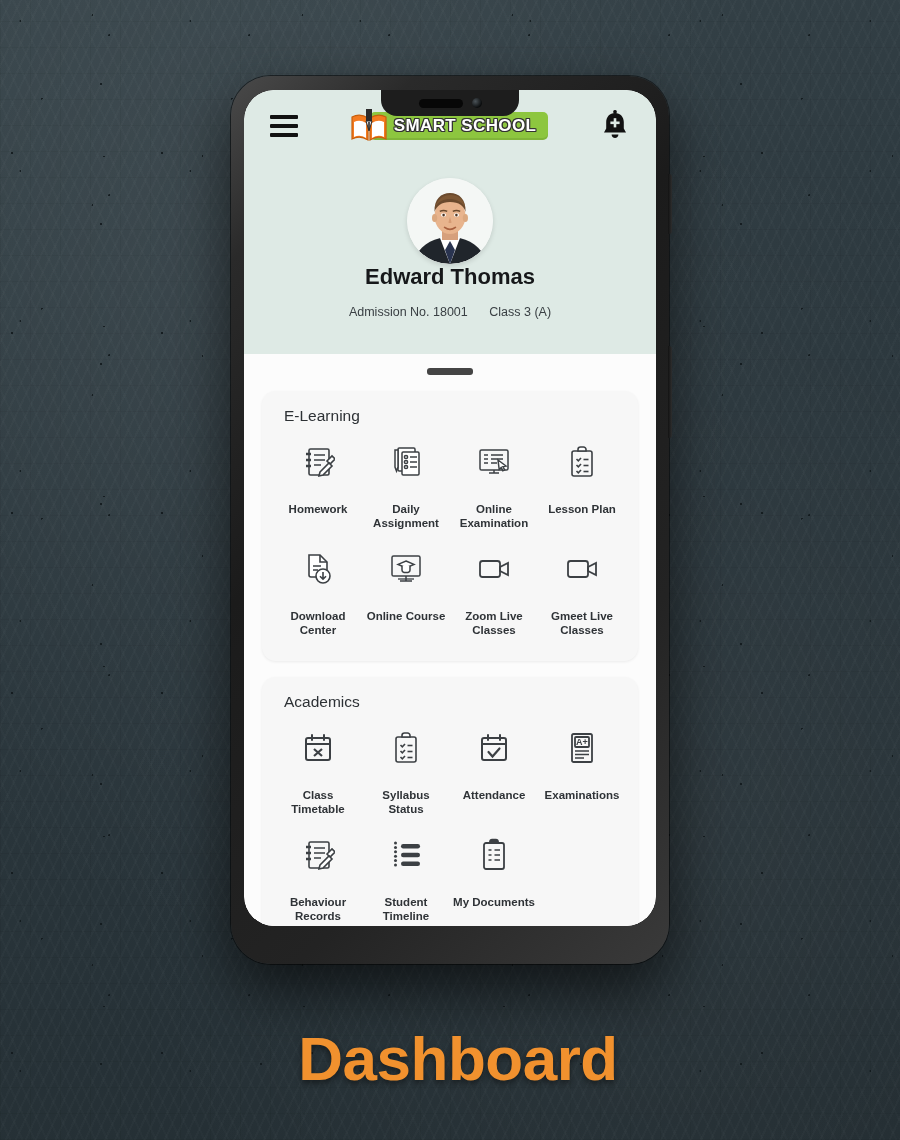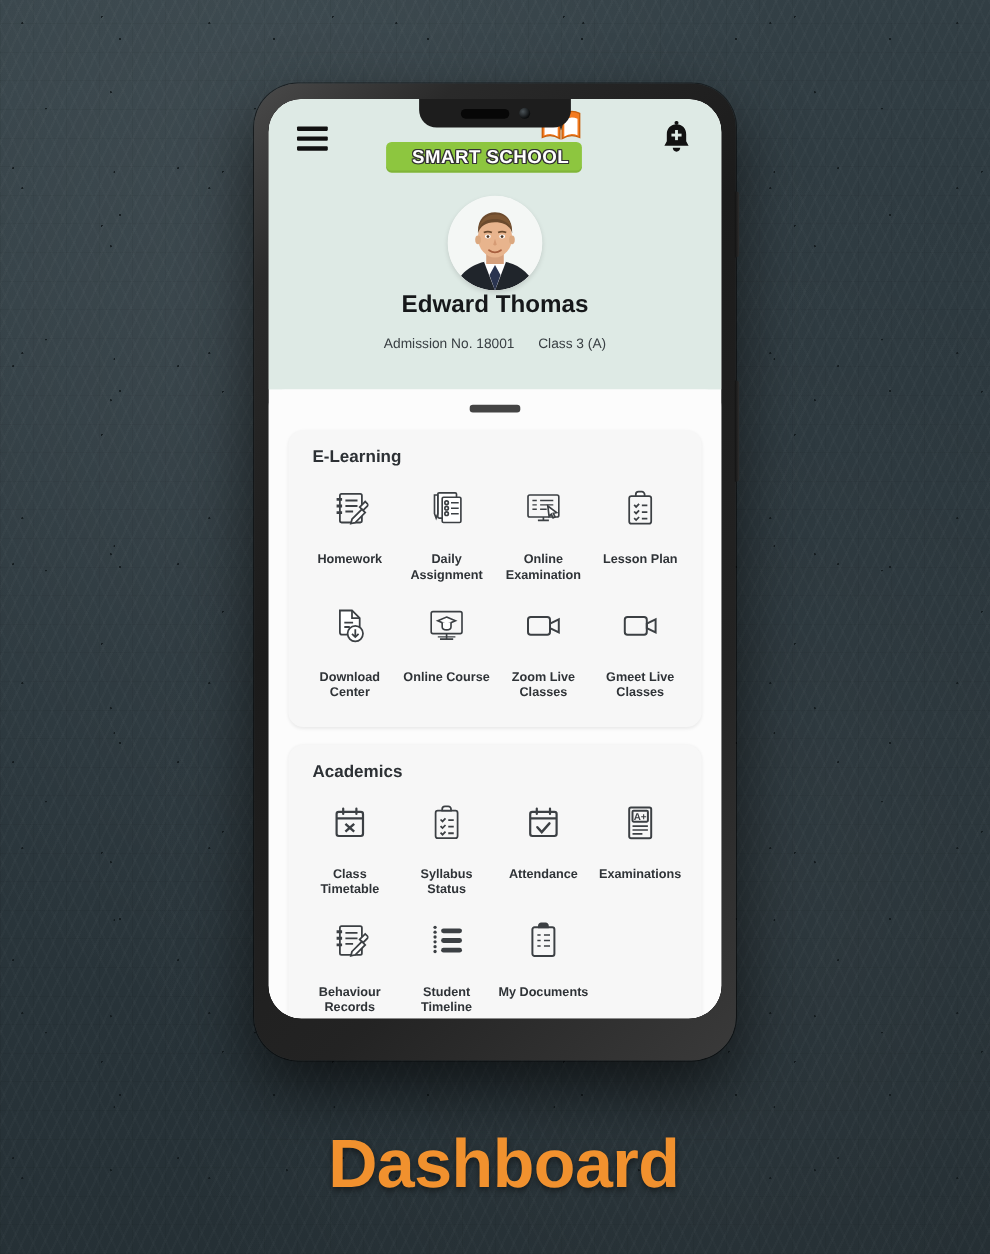--- a/index.html
+++ b/index.html
@@ -95,21 +95,21 @@
     position: relative;
   }
   #top-bar {
     height: 72px;
     display: flex; align-items: center; justify-content: space-between;
     padding: 0 26px;
   }
   #hamburger { display: flex; flex-direction: column; gap: 5px; cursor: pointer; }
   #hamburger i { display: block; width: 28px; height: 4px; background: #111; border-radius: 1px; }
 
-  #logo { display: flex; align-items: flex-end; position: relative; flex-direction: column; }
+  #logo { display: flex; align-items: center; position: relative; }
   #logo-book { position: relative; width: 38px; height: 34px; z-index: 3; }
   #logo-badge {
     height: 28px;
     background: #8dc63f;
     border-radius: 5px;
     display: flex; align-items: center;
     padding: 0 12px 0 24px;
     margin-left: -18px;
     box-shadow: inset 0 -2px 0 rgba(0,0,0,.09);
   }
@@ -155,21 +155,21 @@
   }
 
   .card {
     margin: 16px 18px 0 18px;
     background: #f7f7f7;
     border-radius: 14px;
     padding: 16px 12px 18px 12px;
     box-shadow: 0 1px 3px rgba(0,0,0,.07);
   }
   .card-title {
-    font-size: 15.5px; font-weight: bold; color: #2d3135;
+    font-size: 15.5px; font-weight: normal; color: #2d3135;
     margin: 0 0 6px 10px;
   }
   .grid {
     display: grid;
     grid-template-columns: repeat(4, 1fr);
     row-gap: 2px;
   }
   .tile {
     display: flex; flex-direction: column; align-items: center;
     padding: 12px 2px 6px 2px;

